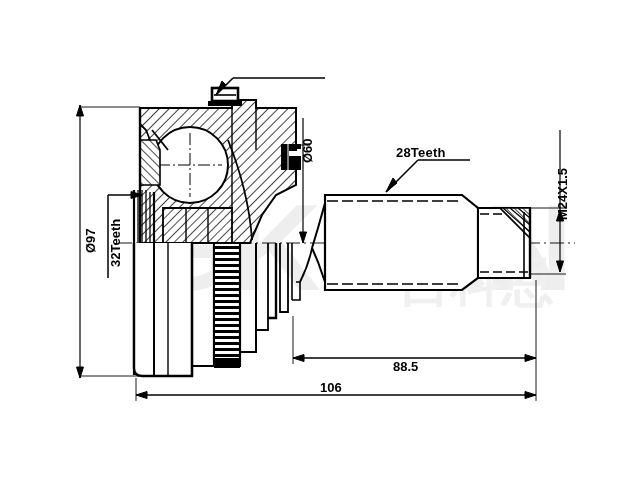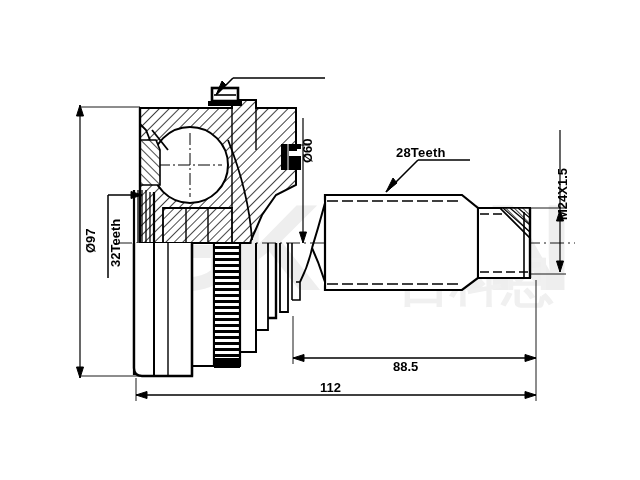--- a/index.html
+++ b/index.html
@@ -254,15 +254,15 @@
   <div class="lbl lbl-rot lbl-97">Ø97</div>
 
   <div class="lbl lbl-rot lbl-32">32Teeth</div>
 
   <div class="lbl lbl-rot lbl-60">Ø60</div>
 
   <div class="lbl lbl-rot lbl-m24">M24X1.5</div>
 
   <div class="lbl lbl-885">88.5</div>
 
-  <div class="lbl lbl-146">112</div>
+  <div class="lbl lbl-146">106</div>
 
 </div>
 
 </body></html>

